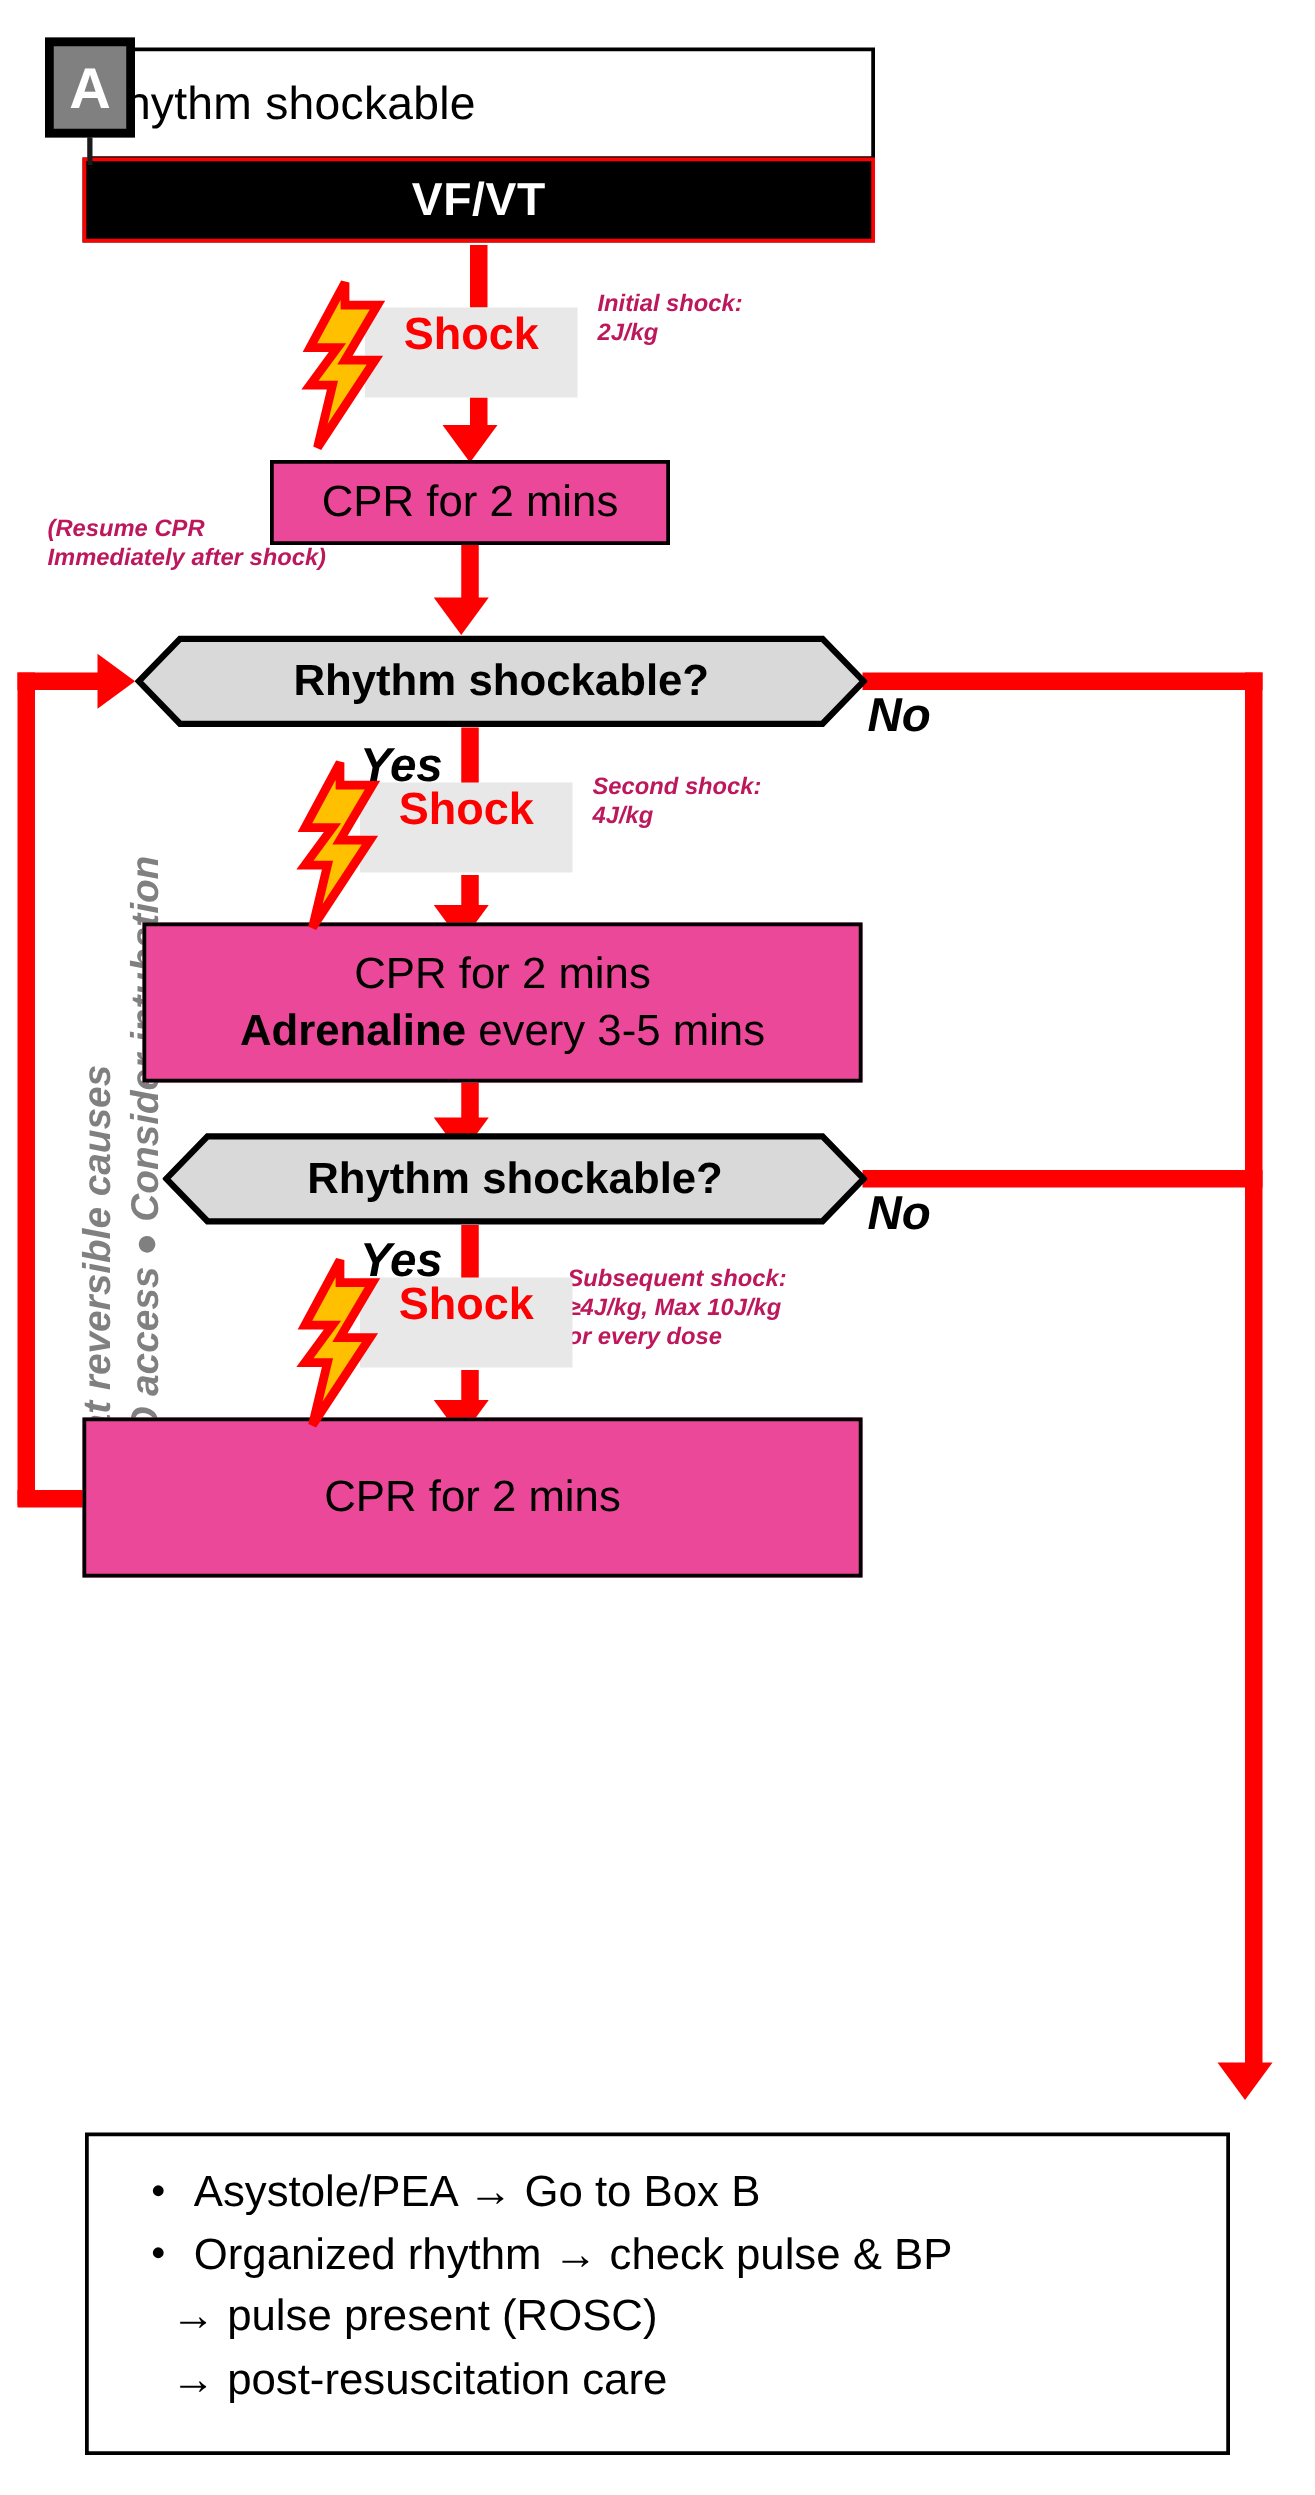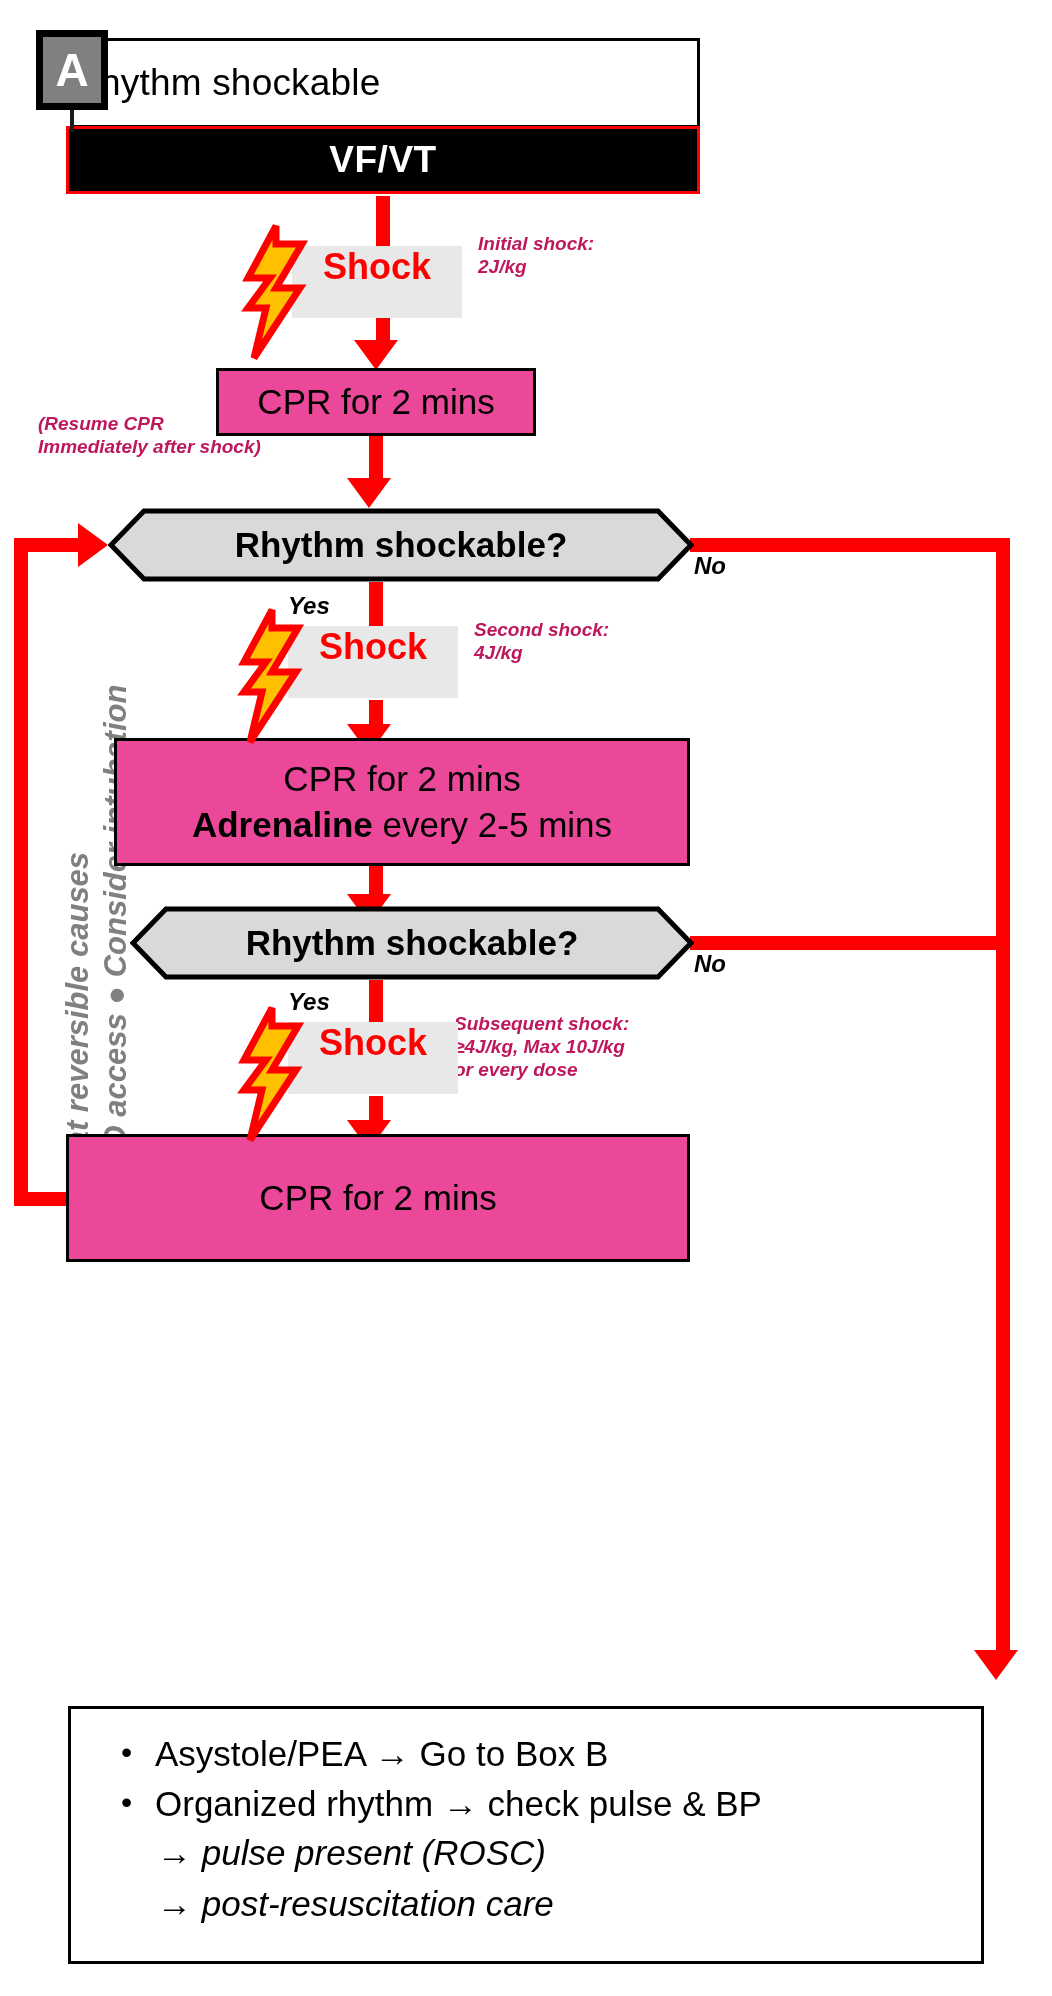--- a/index.html
+++ b/index.html
@@ -111,21 +111,21 @@
   }
   .cpr-box .line1 { font-size: 35px; color: #000000; }
   .cpr-box .line2 { font-size: 35px; color: #000000; margin-top: 6px; }
   .cpr-box b { font-weight: bold; }
 
   
   .hexwrap { z-index: 20; }
 
   
   .yn {
-    font-weight: bold; font-size: 24px; color: #000000;
+    font-weight: bold; font-size: 38px; color: #000000;
     font-style: italic; z-index: 30;
   }
 
   
   .side-text {
     color: #808080;
     font-weight: bold;
     font-style: italic;
     font-size: 31px;
     white-space: nowrap;
@@ -149,21 +149,21 @@
     color: #000000;
     padding: 0 0 0 50px;
     line-height: 1.3;
   }
   .bullet-dot {
     width: 34px; flex: 0 0 34px;
     font-size: 32px; line-height: 1.35;
   }
   .sub-row {
     font-size: 35px; color: #000000;
-    padding: 0 0 0 86px; line-height: 1.34; font-style: italic;
+    padding: 0 0 0 66px; line-height: 1.34;
   }
 </style>
 </head>
 <body>
 
 <div id="stage">
 
   <div class="abs badge-stem"></div>
 
   <div class="abs header-box">
@@ -241,21 +241,21 @@
   </div>
 
   <div class="abs note" style="left:474px; top:618px; width:290px;">
     <div>Second shock:</div>
     <div>4J/kg</div>
   </div>
 
   <div class="abs cpr-box" style="left:114px; top:738px; width:576px; height:128px;">
     <div class="line1">CPR for 2 mins</div>
     <div class="line2">
-      <b>Adrenaline</b><span> every 2-5 mins</span>
+      <b>Adrenaline</b><span> every 3-5 mins</span>
     </div>
   </div>
 
   <div class="abs vline" style="left:369px; top:866px; height:38px;"></div>
   <div class="abs arrowhead-down" style="left:347px; top:894px;"></div>
 
   <div class="abs hexwrap" style="left:130px; top:906px; width:564px; height:74px;">
     <svg width="564" height="74" viewBox="0 0 564 74">
       <polygon points="36,3 528,3 561,37 528,71 36,71 3,37" fill="#d9d9d9" stroke="#000000" stroke-width="5"></polygon>
     </svg>

